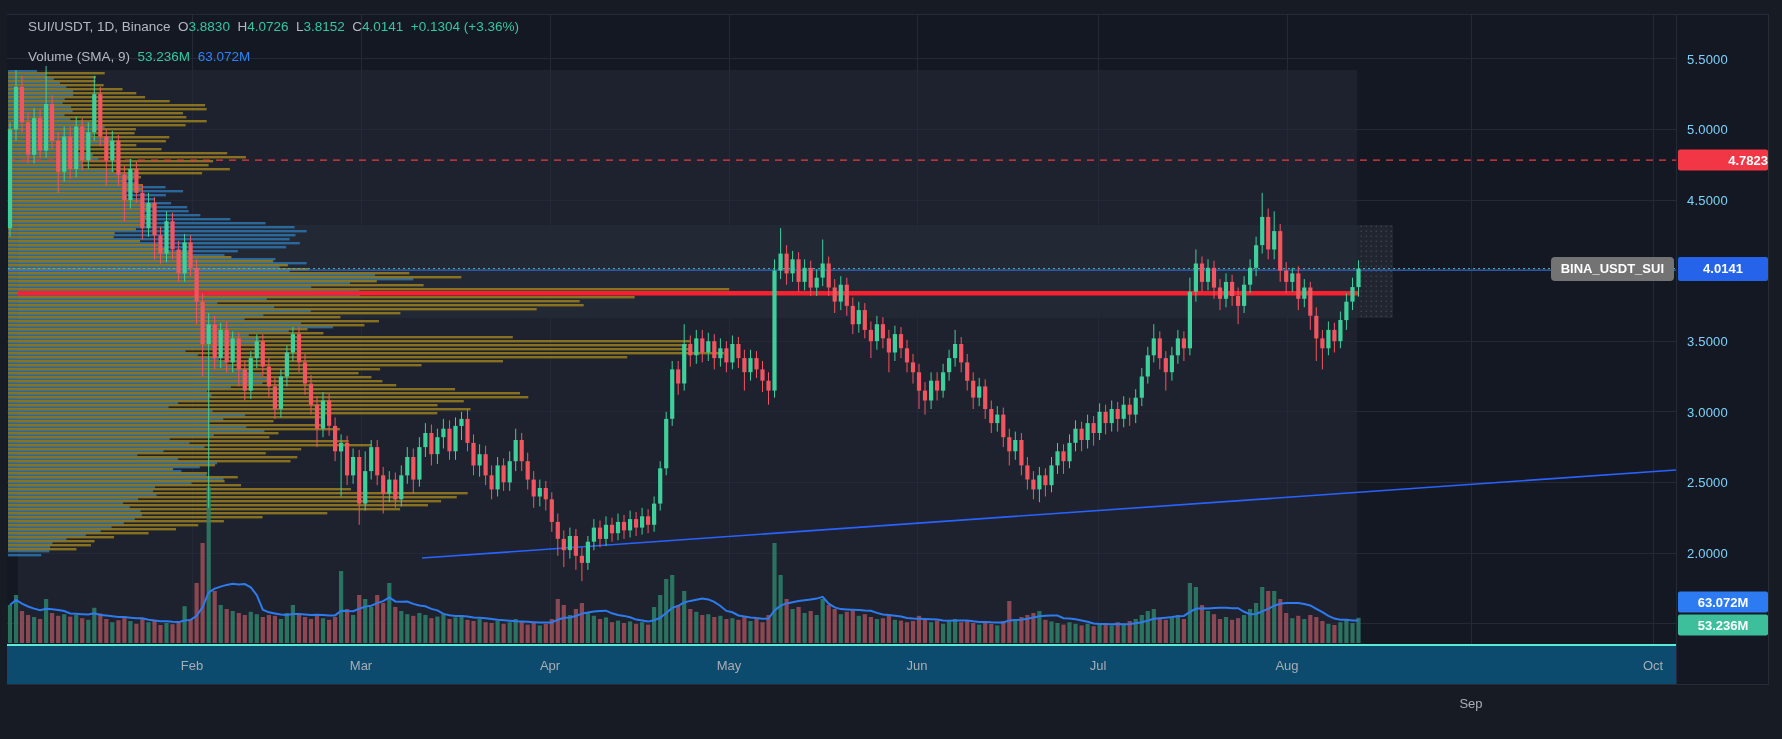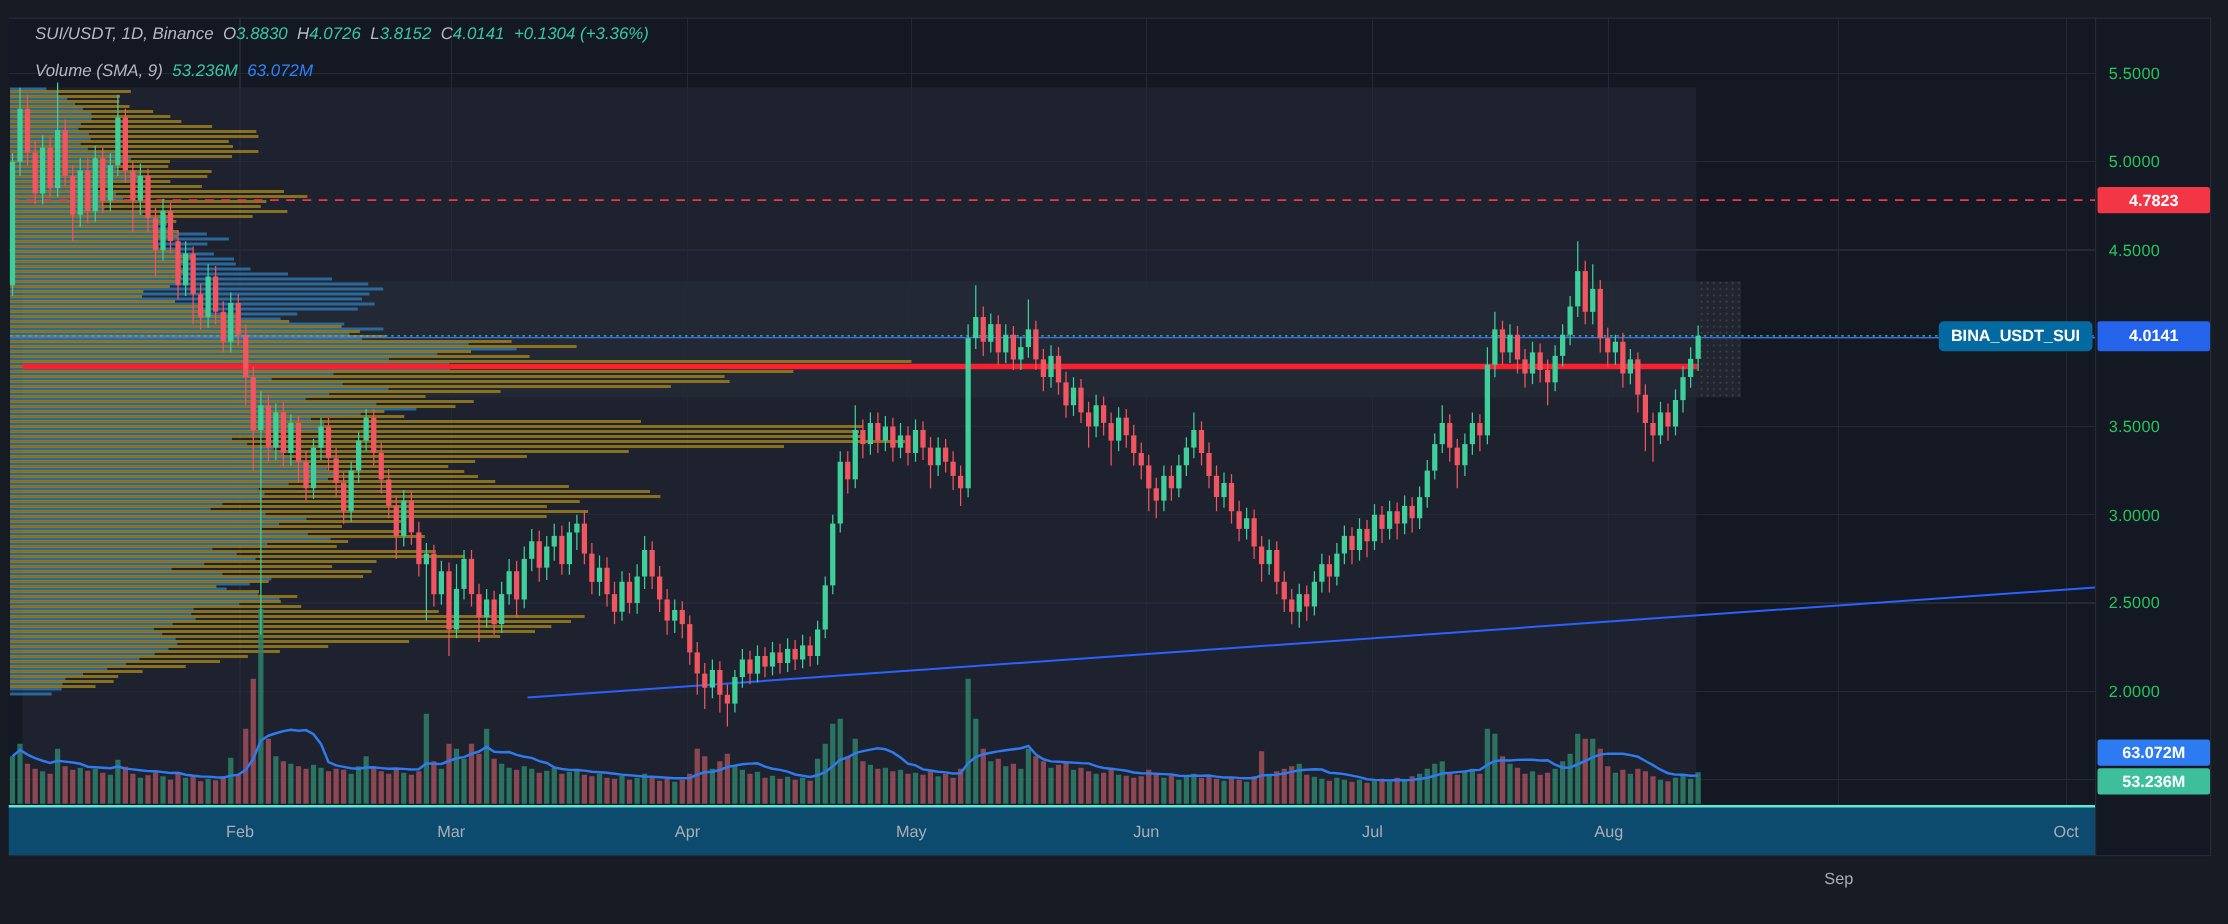--- a/index.html
+++ b/index.html
@@ -12,28 +12,28 @@
   #scale-col { position:absolute; left:1676px; top:14px; width:92px; height:670px;
                background:#141823; border-left:1px solid #262b38; }
   #time-strip { position:absolute; left:7px; top:644px; width:1669px; height:40px;
                 background:#0c4a6e; border-top:2px solid #5eead4; }
   #outline-top { position:absolute; left:7px; top:14px; width:1761px; height:1px; background:#262b38; }
   #outline-bottom { position:absolute; left:7px; top:684px; width:1761px; height:1px; background:#262b38; }
   #outline-right { position:absolute; left:1768px; top:14px; width:1px; height:671px; background:#262b38; }
 
   svg { position:absolute; left:0; top:0; }
 
-  .legend { position:absolute; left:28px; z-index:30; font-size:13.5px; white-space:pre;font-style:italic; }
+  .legend { position:absolute; left:28px; z-index:30; font-size:13.5px; white-space:pre; }
   #legend-line1 { top:19px; }
   #legend-line2 { top:49px; }
   .lg-gray { color:#b4b8c1; }
   .lg-green { color:#35c79f; }
   .lg-blue { color:#2d83f7; }
 
-  .tick-label { position:absolute; left:10px; color:#22c55e; font-size:13px;
+  .tick-label { position:absolute; left:10px; color:#7dd3fc; font-size:13px;
                 transform:translateY(-50%); letter-spacing:.2px; }
   .month-label { position:absolute; top:50%; transform:translate(-50%,-50%);
                  color:#a9adb6; font-size:13px; }
 
   .scale-badge { position:absolute; left:1px; width:90px; height:21px; z-index:40;
                  color:#fff; font-size:13px; font-weight:bold; text-align:center;
                  line-height:21px; border-radius:2px; transform:translateY(-50%); }
   #symbol-flag { position:absolute; z-index:40; height:24px; line-height:24px;
                  padding:0 10px; color:#fff; font-size:13px; font-weight:bold;
                  border-radius:4px; transform:translateY(-50%); }
@@ -1018,36 +1018,36 @@
   <div class="legend" id="legend-line2"><span class="lg-gray">Volume (SMA, 9)</span><span>  </span><span class="lg-green">53.236M</span><span>  </span><span class="lg-blue">63.072M</span></div>
 
   <div id="scale-col">
       <div class="tick-label" style="top: 44.7909px;">5.5000</div>
       <div class="tick-label" style="top: 115.391px;">5.0000</div>
       <div class="tick-label" style="top: 185.991px;">4.5000</div>
       <div class="tick-label" style="top: 327.191px;">3.5000</div>
       <div class="tick-label" style="top: 397.791px;">3.0000</div>
       <div class="tick-label" style="top: 468.391px;">2.5000</div>
       <div class="tick-label" style="top: 538.991px;">2.0000</div>
-      <div class="scale-badge" style="top: 146.13px; background: rgb(242, 54, 69);">4.7823</div>
+      <div class="scale-badge" style="top: 146.13px; background: rgb(242, 54, 69); text-align: right;">4.7823</div>
       <div class="scale-badge" style="top: 254.6px; background: rgb(37, 99, 235); height: 24px; line-height: 24px;">4.0141</div>
       <div class="scale-badge" style="top: 588px; background: rgb(44, 123, 242);">63.072M</div>
       <div class="scale-badge" style="top: 611px; background: rgb(61, 191, 155);">53.236M</div>
     </div>
   <div id="time-strip">
       <div class="month-label" style="left: 185px;">Feb</div>
       <div class="month-label" style="left: 354px;">Mar</div>
       <div class="month-label" style="left: 543px;">Apr</div>
       <div class="month-label" style="left: 722px;">May</div>
       <div class="month-label" style="left: 910px;">Jun</div>
       <div class="month-label" style="left: 1091px;">Jul</div>
       <div class="month-label" style="left: 1280px;">Aug</div>
       <div class="month-label" style="left: 1464px; margin-top: 38px;">Sep</div>
       <div class="month-label" style="left: 1646px; text-align: right;">Oct</div>
     </div>
   <div id="outline-top"></div>
   <div id="outline-bottom"></div>
   <div id="outline-right"></div>
 
-  <div id="symbol-flag" style="background: #0369a1; top: 268.6px; right: 108px;">BINA_USDT_SUI</div>
+  <div id="symbol-flag" style="background: #737373; top: 268.6px; right: 108px;">BINA_USDT_SUI</div>
 
 
 </div>
 
 </body></html>

